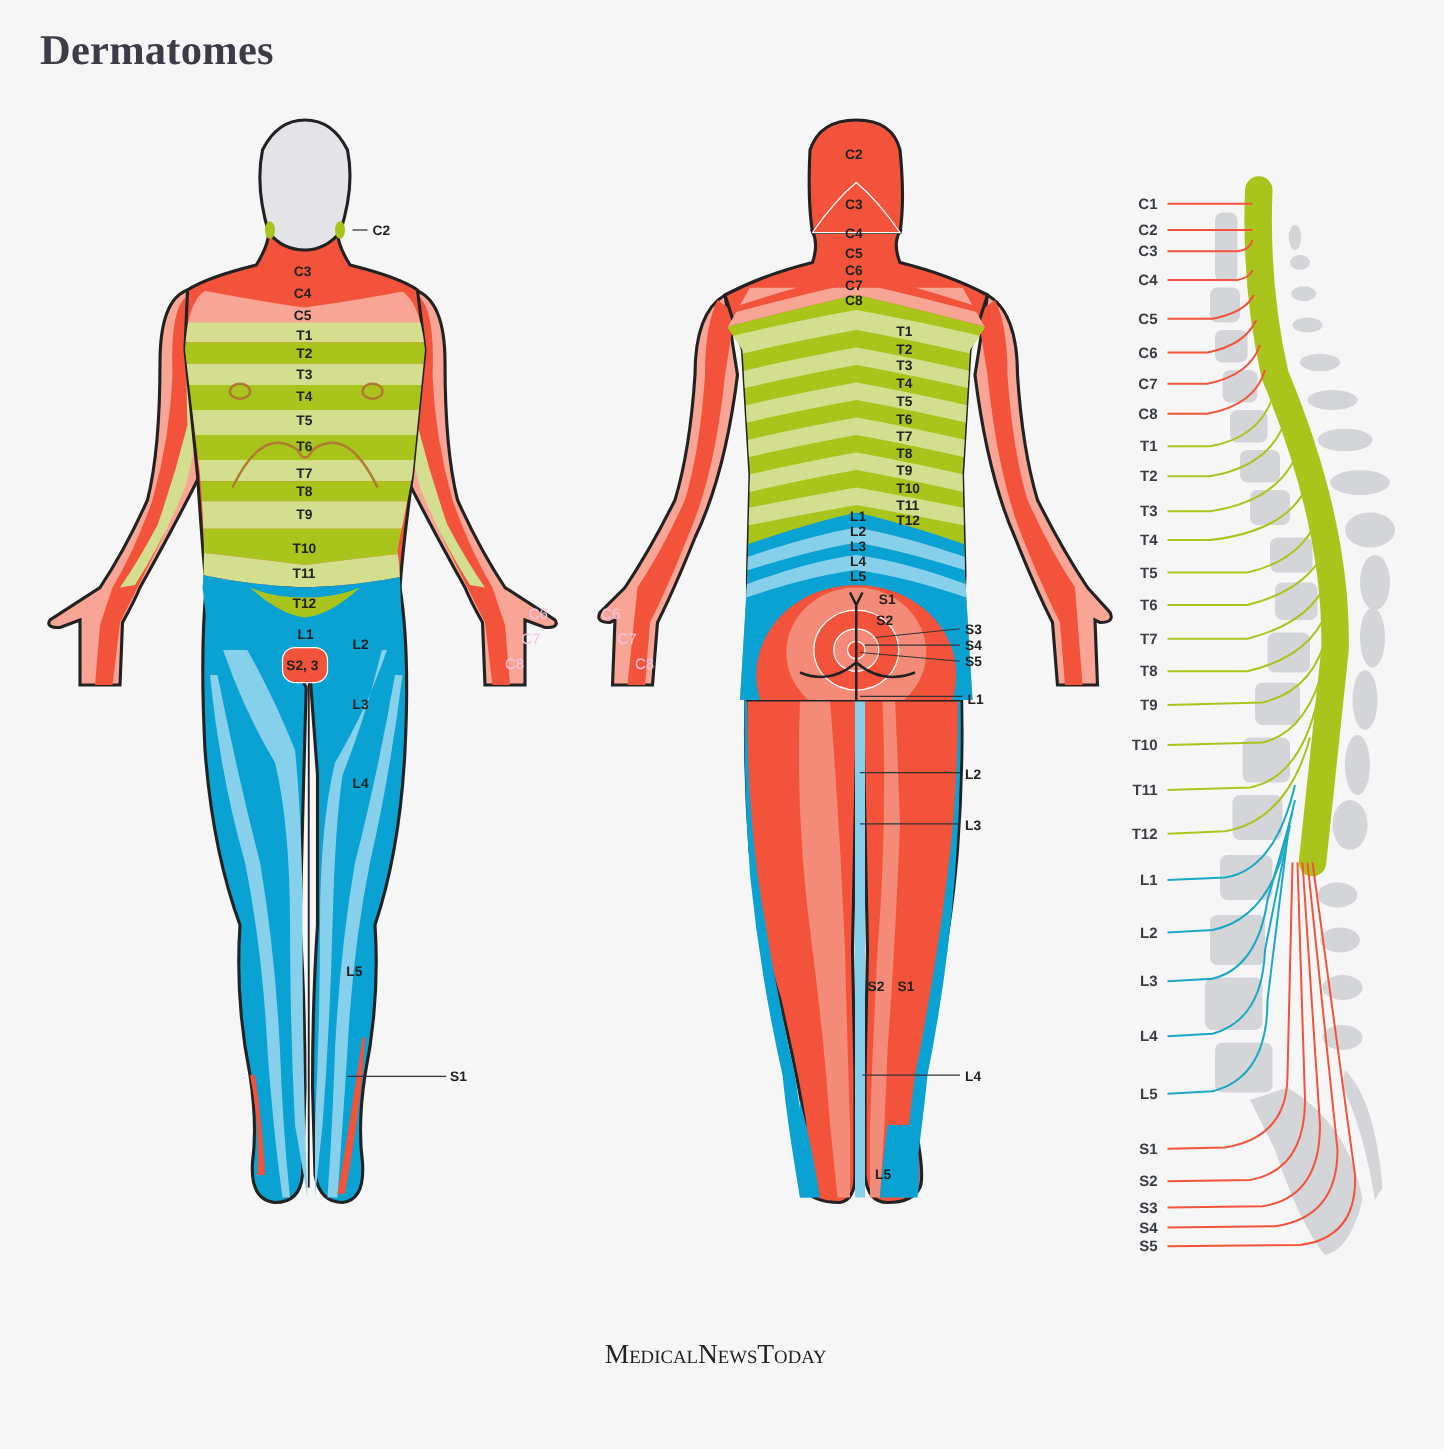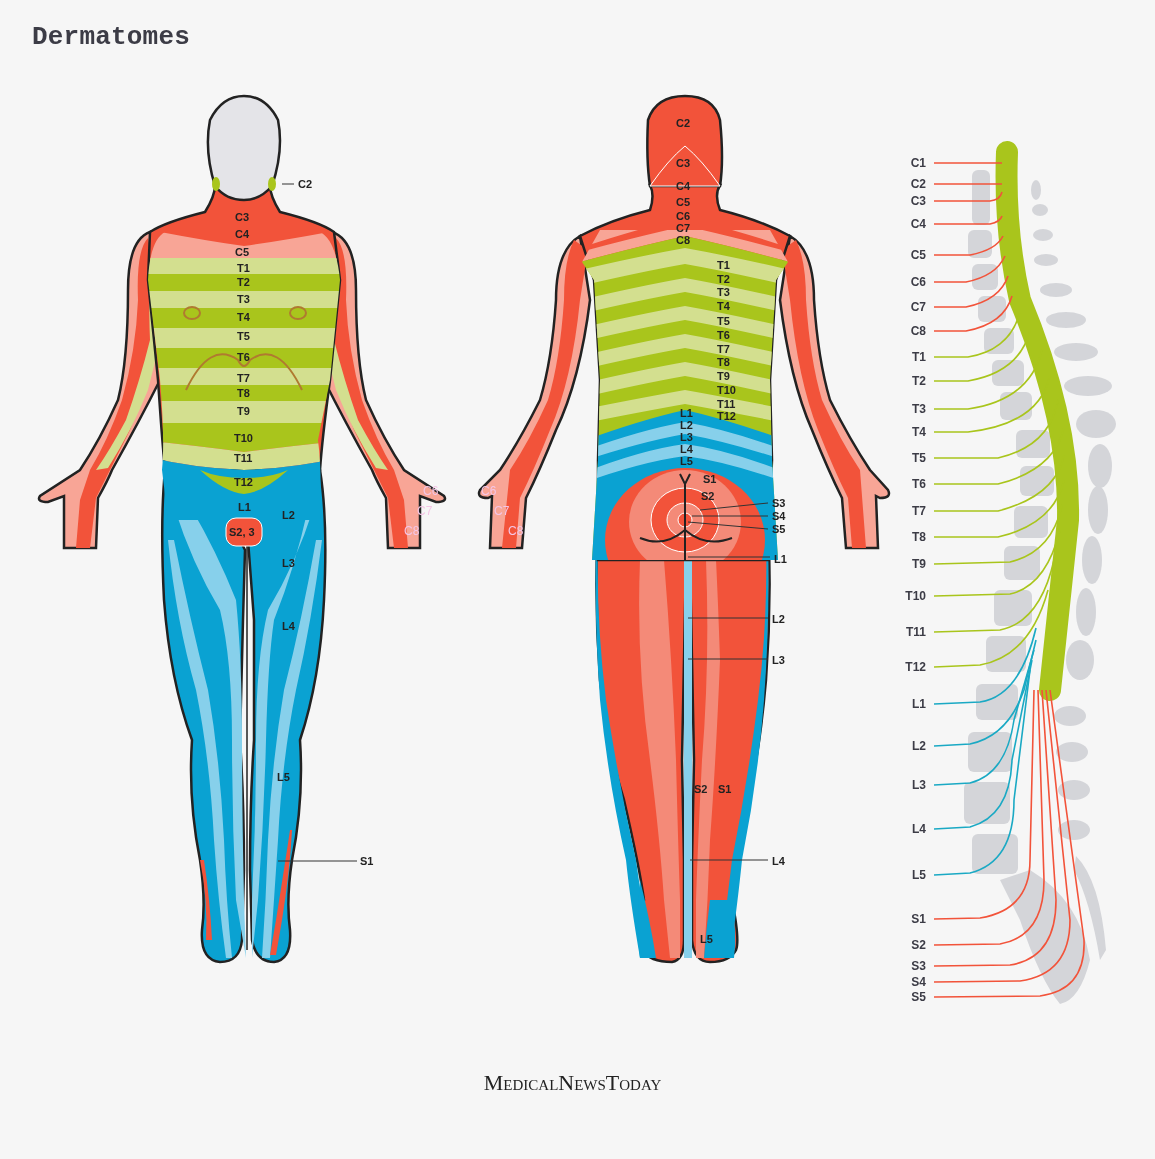--- a/index.html
+++ b/index.html
@@ -1,17 +1,17 @@
 <!DOCTYPE html>
 <html><head>
 <meta charset="utf-8">
 <style>
   html,body{margin:0;padding:0;}
   body{width:1155px;height:1159px;background:#f6f6f6;position:relative;overflow:hidden;font-family:"Liberation Sans",sans-serif;}
-  .title{position:absolute;left:32px;top:22px;font-size:26px;font-weight:700;color:#3c3c46;font-family:Liberation Mono, monospace;letter-spacing:0.2px;}
+  .title{position:absolute;left:32px;top:22px;font-size:34px;font-weight:700;color:#3c3c46;font-family:Liberation Serif, serif;letter-spacing:0.2px;}
   svg.fig{position:absolute;left:0;top:0;}
   .lbl{font-family:"Liberation Sans",sans-serif;font-weight:700;font-size:11px;fill:#222;}
   .lbl-pink{fill:#f4c6e6;font-weight:400;font-size:12px;}
   .slbl{font-family:"Liberation Sans",sans-serif;font-weight:700;font-size:12px;fill:#3c3c46;}
   .brand{position:absolute;left:0;width:1145px;top:1070px;text-align:center;font-family:"Liberation Serif",serif;font-size:22px;color:#222;font-variant:small-caps;letter-spacing:0px;}
 </style>
 </head>
 <body>
 
 <div class="title">Dermatomes</div>

